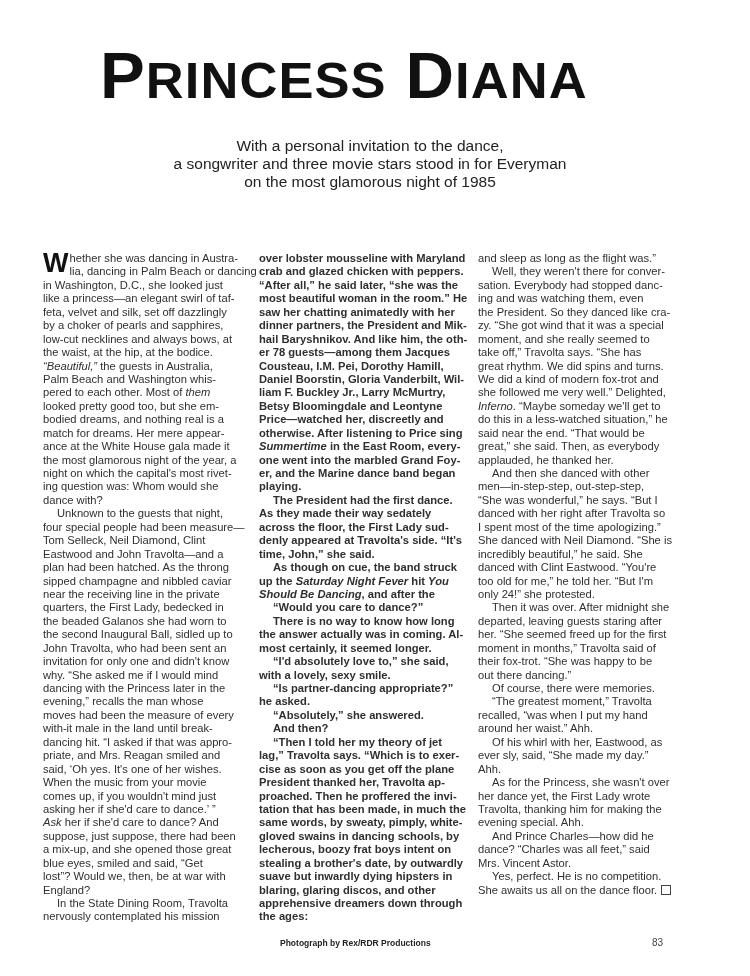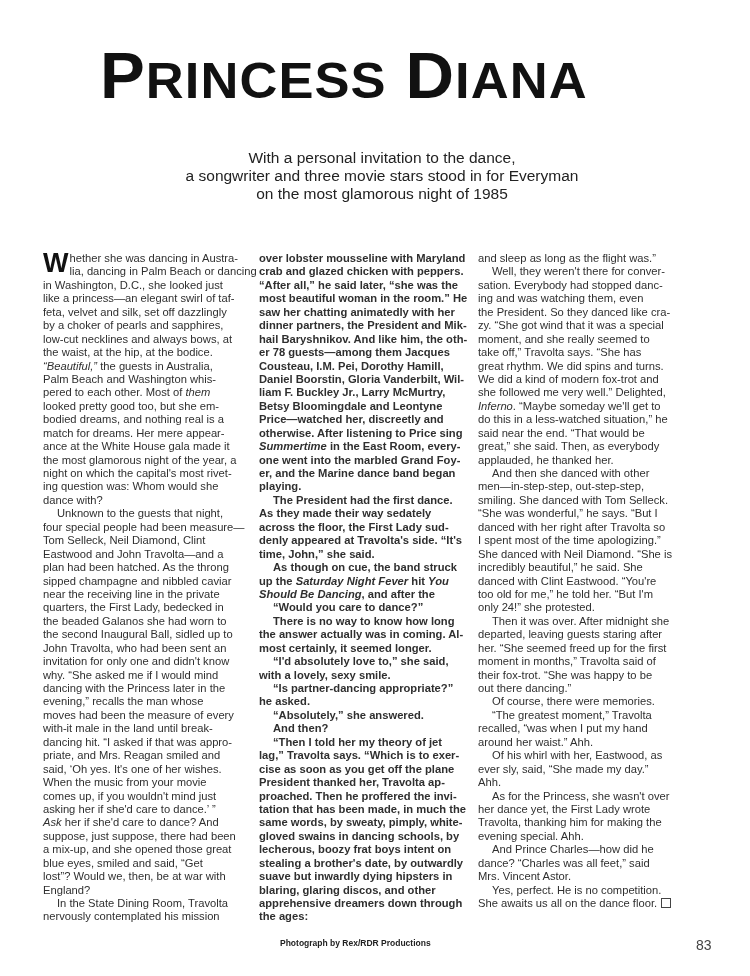--- a/index.html
+++ b/index.html
@@ -7,40 +7,40 @@
     .title {
       position: absolute; left: 100px; top: 44px; width: 560px; margin: 0;
       font-family: "Liberation Sans", sans-serif; font-weight: 900; color: #111;
       font-size: 50px; letter-spacing: 1px; line-height: 1; white-space: nowrap;
       transform: scaleX(1.05); transform-origin: left top;
     }
     .title .cap { font-size: 64px; }
     .title .word { display: inline-block; }
     .title .word + .word { margin-left: 18px; }
     .subtitle {
-      position: absolute; left: 100px; top: 137px; width: 540px; margin: 12px;
+      position: absolute; left: 100px; top: 137px; width: 540px; margin: 0;
       text-align: center; font-size: 15.5px; line-height: 18px; color: #222; font-weight: normal;
     }
     .subtitle span { display: block; white-space: nowrap; }
     .col {
       position: absolute; top: 252px; font-size: 11.2px; line-height: 13.45px; color: #2f2f2f;
     }
     .col1 { left: 43px; width: 210px; }
     .col2 { left: 259px; width: 213px; font-weight: bold; }
     .col3 { left: 478px; width: 218px; }
     .ln { display: block; white-space: nowrap; height: 13.45px; }
     .ln.ind { padding-left: 14px; }
     .dropcap {
       float: left; font-size: 27px; line-height: 22px; font-weight: 900; color: #111;
       margin: 0 1px 0 0; height: 24px;
     }
     em { font-style: italic; }
     .endmark { display: inline-block; width: 8px; height: 8px; border: 1px solid #444; margin-left: 4px; vertical-align: -1px; }
     .footer-credit { position: absolute; left: 280px; top: 938px; font-size: 8.5px; font-weight: bold; color: #222; }
-    .page-number { position: absolute; left: 696px; top: 937px; font-size: 14px; color: #444; }
+    .page-number { position: absolute; left: 652px; top: 937px; font-size: 10px; color: #444; }
   </style>
 </head>
 <body>
 
 <h1 class="title">
   <span class="word"><span class="cap">P</span><span>RINCESS</span></span><span class="word"><span class="cap">D</span><span>IANA</span></span>
 </h1>
 
 <h2 class="subtitle">
   <span>With a personal invitation to the dance,</span>
@@ -196,21 +196,20 @@
   <span class="ln"><em>Inferno</em><span>. “Maybe someday we'll get to</span></span>
   <div>
       <span class="ln">do this in a less-watched situation,” he</span>
       <span class="ln">said near the end. “That would be</span>
       <span class="ln">great,” she said. Then, as everybody</span>
       <span class="ln">applauded, he thanked her.</span>
     </div>
   <div>
       <span class="ln ind">And then she danced with other</span>
       <span class="ln">men—in-step-step, out-step-step,</span>
-      <span class="ln">smiling. She danced with Tom Selleck.</span>
       <span class="ln">“She was wonderful,” he says. “But I</span>
       <span class="ln">danced with her right after Travolta so</span>
       <span class="ln">I spent most of the time apologizing.”</span>
       <span class="ln">She danced with Neil Diamond. “She is</span>
       <span class="ln">incredibly beautiful,” he said. She</span>
       <span class="ln">danced with Clint Eastwood. “You're</span>
       <span class="ln">too old for me,” he told her. “But I'm</span>
       <span class="ln">only 24!” she protested.</span>
       <span class="ln ind">Then it was over. After midnight she</span>
       <span class="ln">departed, leaving guests staring after</span>

